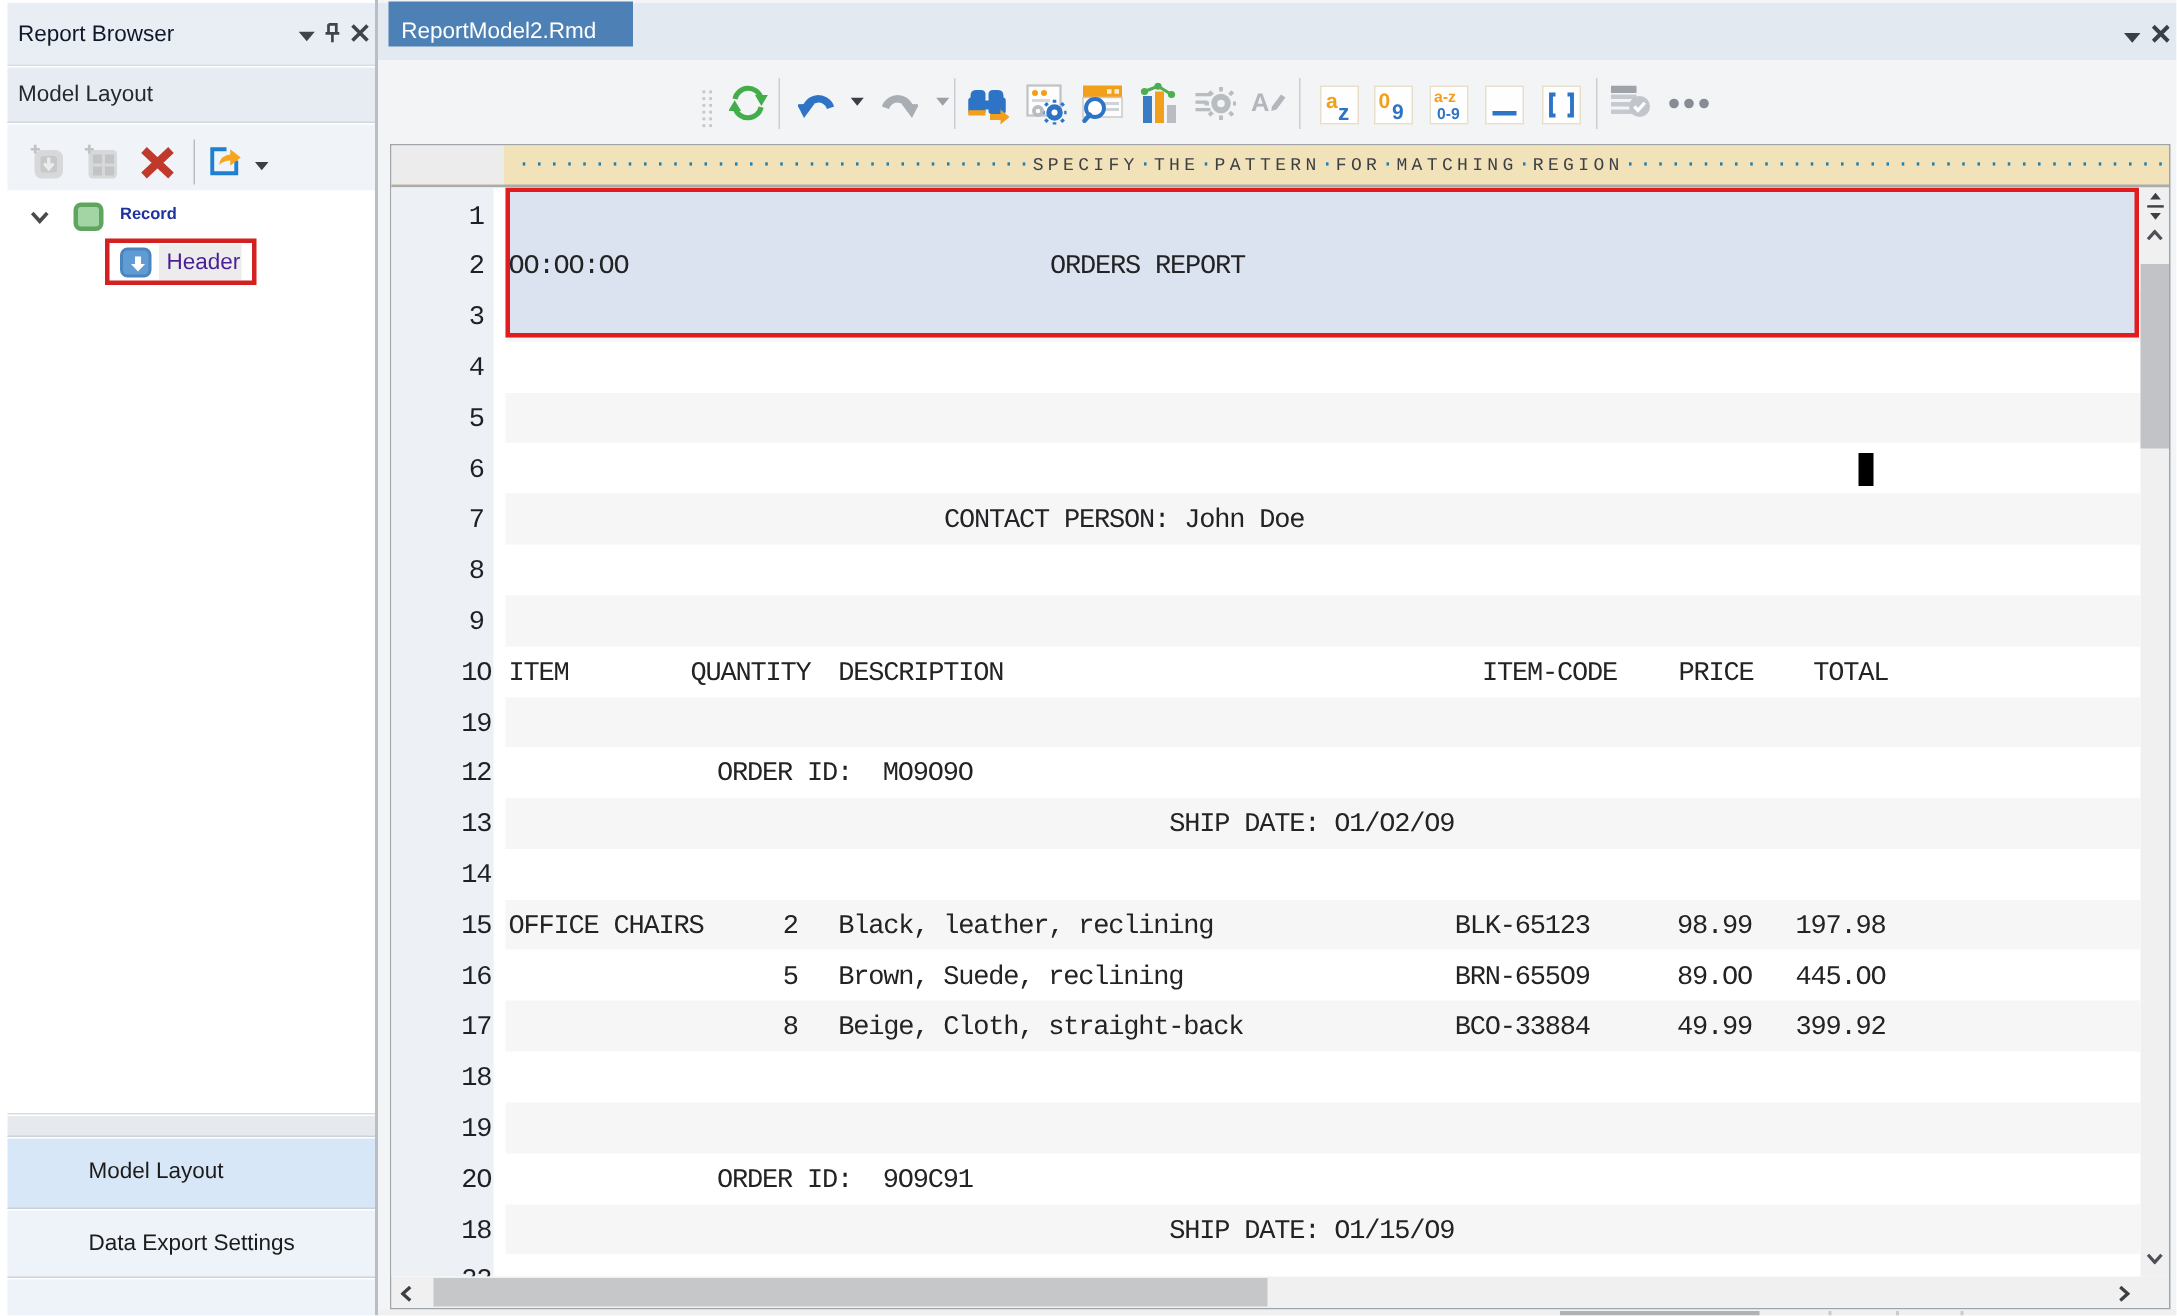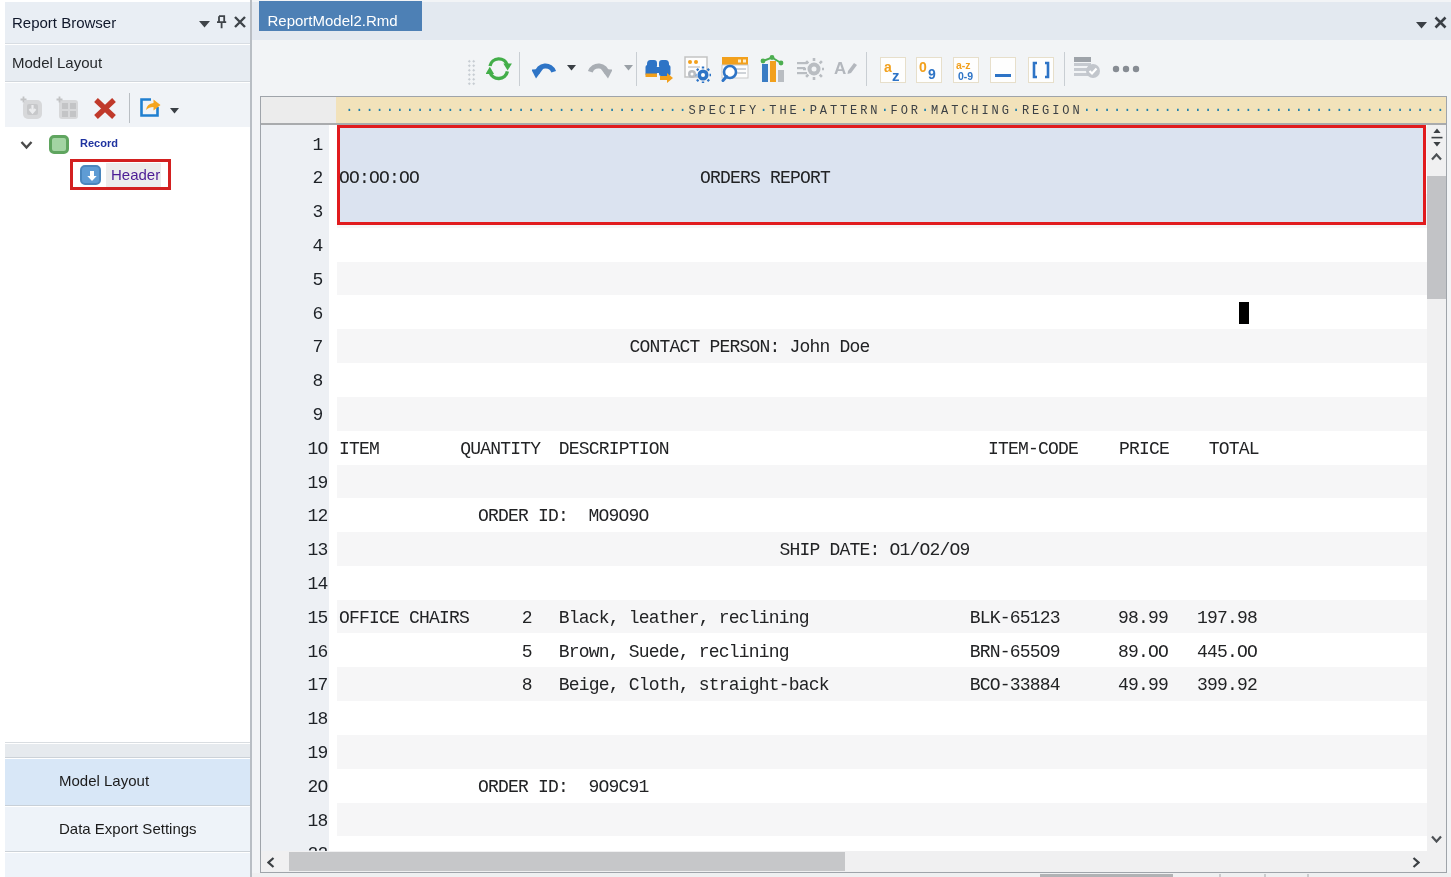--- a/index.html
+++ b/index.html
@@ -304,20 +304,23 @@
             <span style="left:521.8px">8</span>
             <span style="left:558.8px">Beige, Cloth, straight-back</span>
             <span style="left:969.8px">BCO-33884</span>
             <span style="left:1118.0px">49.99</span>
             <span style="left:1197.0px">399.92</span>
           </div>
 <div class="trow" style="top:645.8px">
             <span style="left:478.0px">ORDER ID:</span>
             <span style="left:588.5px">9O9C91</span>
           </div>
+<div class="trow" style="top:679.6px">
+            <span style="left:779.5px">SHIP DATE: O1/15/O9</span>
+          </div>
 <div id="cursor"></div>
       </div>
       <div id="vsb">
         <svg class="icon" style="left:4px;top:3px" width="12" height="19">
           <path d="M6 0.5 L9.6 5 H2.4 Z" fill="#3c4044"></path>
           <rect x="0.5" y="8.8" width="11" height="1.6" fill="#3c4044"></rect>
           <path d="M6 18.5 L2.4 14 H9.6 Z" fill="#3c4044"></path>
         </svg>
         <svg class="icon" style="left:4px;top:28px" width="11" height="8">
             <path d="M1 6.5 L5.5 1.5 L10 6.5" stroke="#4c5054" stroke-width="2.2" fill="none"></path>

